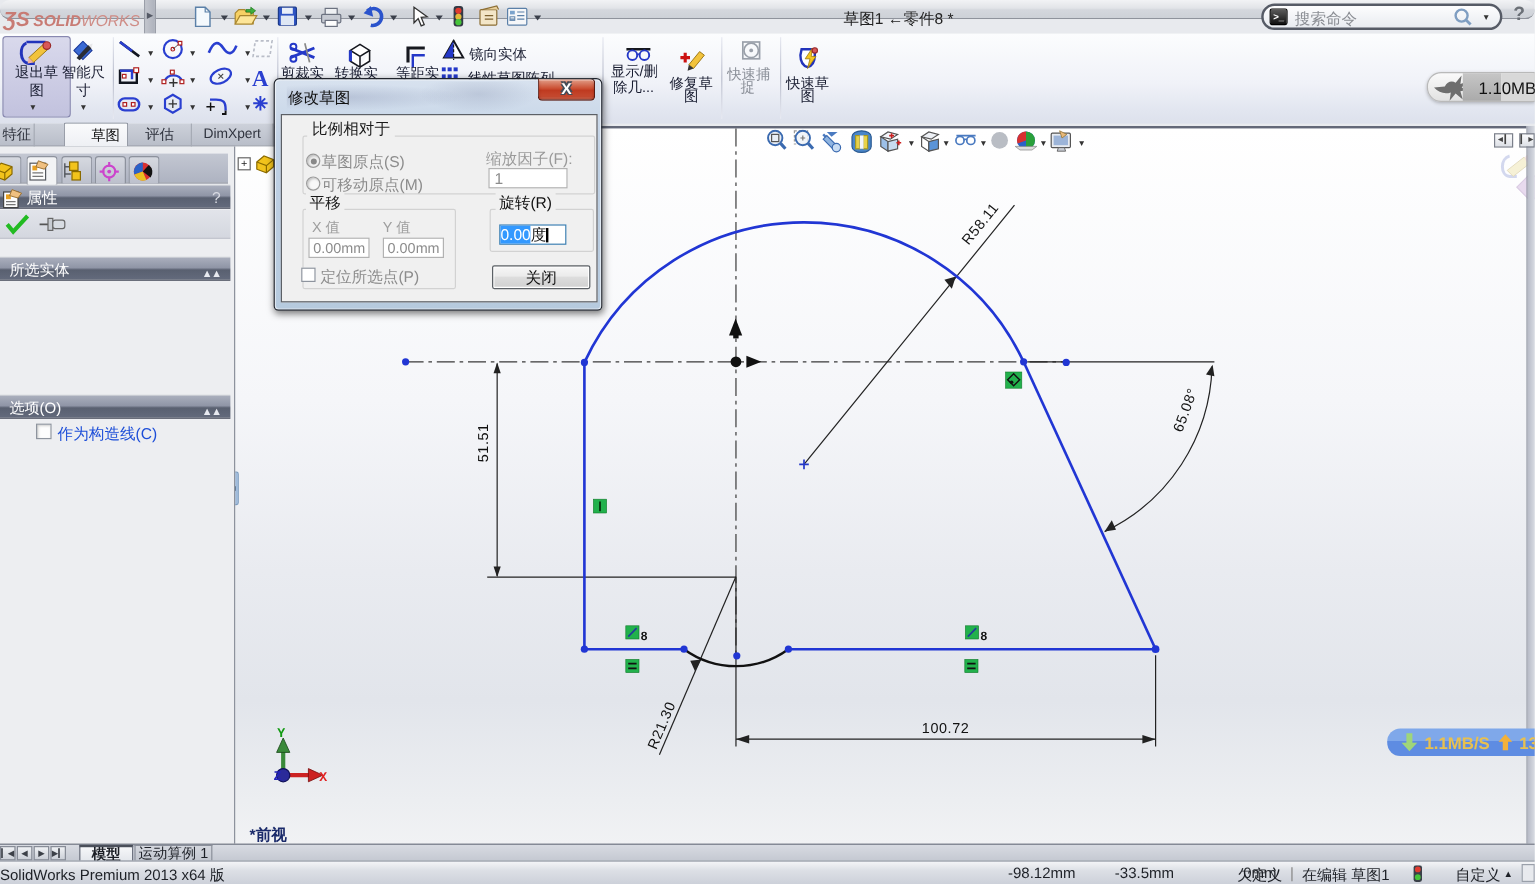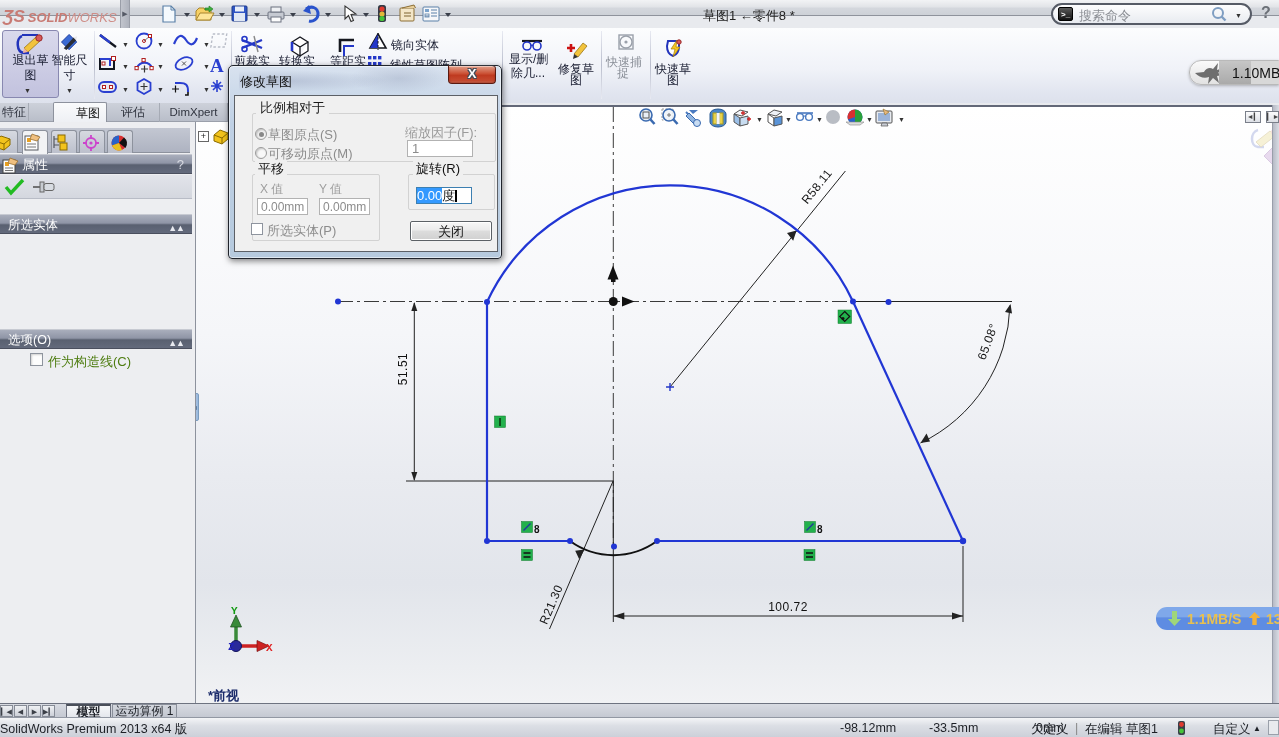--- a/index.html
+++ b/index.html
@@ -3,21 +3,21 @@
 <meta charset="utf-8">
 <style>
 * { margin:0; padding:0; box-sizing:border-box; }
 html,body { width:1279px; height:737px; overflow:hidden; }
 body { font-family:"Liberation Sans", sans-serif; }
 #root { position:absolute; left:0; top:0; width:1279px; height:737px; background:#e8eaee; overflow:hidden; }
 .abs { position:absolute; }
 
 #titlebar { left:0; top:0; width:1279px; height:16px;
   background:linear-gradient(#f2f3f5 0%, #e2e4e8 45%, #d4d7dd 55%, #cdd1d7 100%);
-  border-bottom:1px solid #8f939c; }
+  border-bottom:1px solid #8f939c;border-radius:11px; }
 #logo { left:3px; top:7px; font-size:13px; font-weight:bold; font-style:italic; color:#c87b74; letter-spacing:0px;}
 #logo .zs { font-size:17px; margin-right:3px; }
 #logo .w { font-weight:normal; color:#cf8d87; }
 .tbsep { left:120px; top:0px; width:10px; height:28px; background:linear-gradient(90deg,#c2c5cd,#aeb2bc); border-left:1px solid #9a9ea8; border-right:1px solid #9a9ea8; color:#555a66; font-size:7px; line-height:28px; text-align:center; }
 #doctitle { left:703px; top:7px; font-size:13px; color:#222; }
 #searchbox { left:1051px; top:3px; width:201px; height:22px; background:linear-gradient(#fdfdfe,#e8ebf0); border:2px solid #565b66; border-radius:11px; }
 #searchbox .term { position:absolute; left:5px; top:2px; width:15px; height:14px; background:linear-gradient(#5a5a5a,#111); border:1px solid #000; border-radius:2px; color:#fff; font-size:8px; line-height:13px; padding-left:2px; font-weight:bold;}
 #searchbox .stext { position:absolute; left:26px; top:2px; font-size:13px; color:#8a8d93; }
 #qmark { left:1261px; top:4px; font-size:16px; color:#6b7077; font-weight:bold; }
 
@@ -526,21 +526,21 @@
   </div>
   <div class="phead" style="top:92px; font-size:12.5px;">
     <span style="margin-left:8px;">所选实体</span>
     <span class="chev">▲▲</span>
   </div>
   <div class="phead" style="top:207px; font-size:12.5px;">
     <span style="margin-left:8px;">选项(O)</span>
     <span class="chev">▲▲</span>
   </div>
   <div class="cbox" style="left:30px; top:231px;"></div>
-  <div class="abs" style="left:48px; top:231px; font-size:13px; color:#4d7c0f;">作为构造线(C)</div>
+  <div class="abs" style="left:48px; top:231px; font-size:13px; color:#1d4ed8;">作为构造线(C)</div>
 </div>
 
 <div id="tabbar" class="abs">
   <div class="navbtn" style="left:0px;">▎◀</div>
   <div class="navbtn" style="left:14px;">◀</div>
   <div class="navbtn" style="left:28px;">▶</div>
   <div class="navbtn" style="left:42px;">▶▎</div>
   <div class="sheettab" style="left:66px; width:45px; background:linear-gradient(#f6f7f9,#e4e7ec); border:1px solid #6e7380; border-top:2px solid #4a4f5a; border-bottom:none; font-weight:bold;">模型</div>
   <div class="sheettab" style="left:112px; width:65px; background:linear-gradient(#d4d7de,#c2c6cf); border:1px solid #8a8f9a; border-bottom:none;">运动算例 1</div>
 </div>
@@ -587,21 +587,21 @@
     <div style="position:absolute; left:170px; top:28px; color:#9a9a9a;">缩放因子(F):</div>
     <div style="position:absolute; left:172px; top:44px; width:66px; height:17px; background:#fff; border:1px solid #b2b2b2; color:#8c8c8c; padding:0 0 0 4px; line-height:16px;">1</div>
 
     <div style="position:absolute; left:17px; top:78px; width:128px; height:67px; border:1px solid #d2d2d2; border-radius:2px;"></div>
     <div style="position:absolute; left:20px; top:64px; background:#f0f0f0; padding:0 3px; color:#1a1a1a;">平移</div>
     <div style="position:absolute; left:25px; top:85px; font-size:12px; color:#9e9e9e;">X 值</div>
     <div style="position:absolute; left:84px; top:85px; font-size:12px; color:#9e9e9e;">Y 值</div>
     <div style="position:absolute; left:22px; top:102px; width:51px; height:17px; background:#fff; border:1px solid #b2b2b2; font-size:12px; color:#8c8c8c; padding:0 0 0 3px; line-height:16px;">0.00mm</div>
     <div style="position:absolute; left:84px; top:102px; width:51px; height:17px; background:#fff; border:1px solid #b2b2b2; font-size:12px; color:#8c8c8c; padding:0 0 0 3px; line-height:16px;">0.00mm</div>
     <div style="position:absolute; left:16px; top:127px; width:12px; height:12px; background:#fff; border:1px solid #8e949e;"></div>
-    <div style="position:absolute; left:32px; top:126px; color:#8c8c8c;">所选实体(P)</div>
+    <div style="position:absolute; left:32px; top:126px; color:#8c8c8c;">定位所选点(P)</div>
 
     <div style="position:absolute; left:173px; top:78px; width:87px; height:36px; border:1px solid #d2d2d2; border-radius:2px;"></div>
     <div style="position:absolute; left:178px; top:64px; background:#f0f0f0; padding:0 3px; color:#111;">旋转(R)</div>
     <div style="position:absolute; left:181px; top:91px; width:56px; height:17px; background:#fff; border:1px solid #3c7fb1; line-height:16px;">
       <span style="background:#3399ff; color:#fff;">0.00</span><span style="color:#111;">度</span><span style="display:inline-block; width:1.5px; height:12px; background:#000; vertical-align:-2px;"></span>
     </div>
 
     <div style="position:absolute; left:175px; top:125px; width:82px; height:20px; background:linear-gradient(#f7f7f7,#ebebeb 45%, #dddddd 50%, #d0d0d0); border:1px solid #5c6166; border-radius:2px; box-shadow:inset 0 0 0 1px #fff; color:#111; text-align:center; line-height:19px;">关闭</div>
   </div>
 </div>

